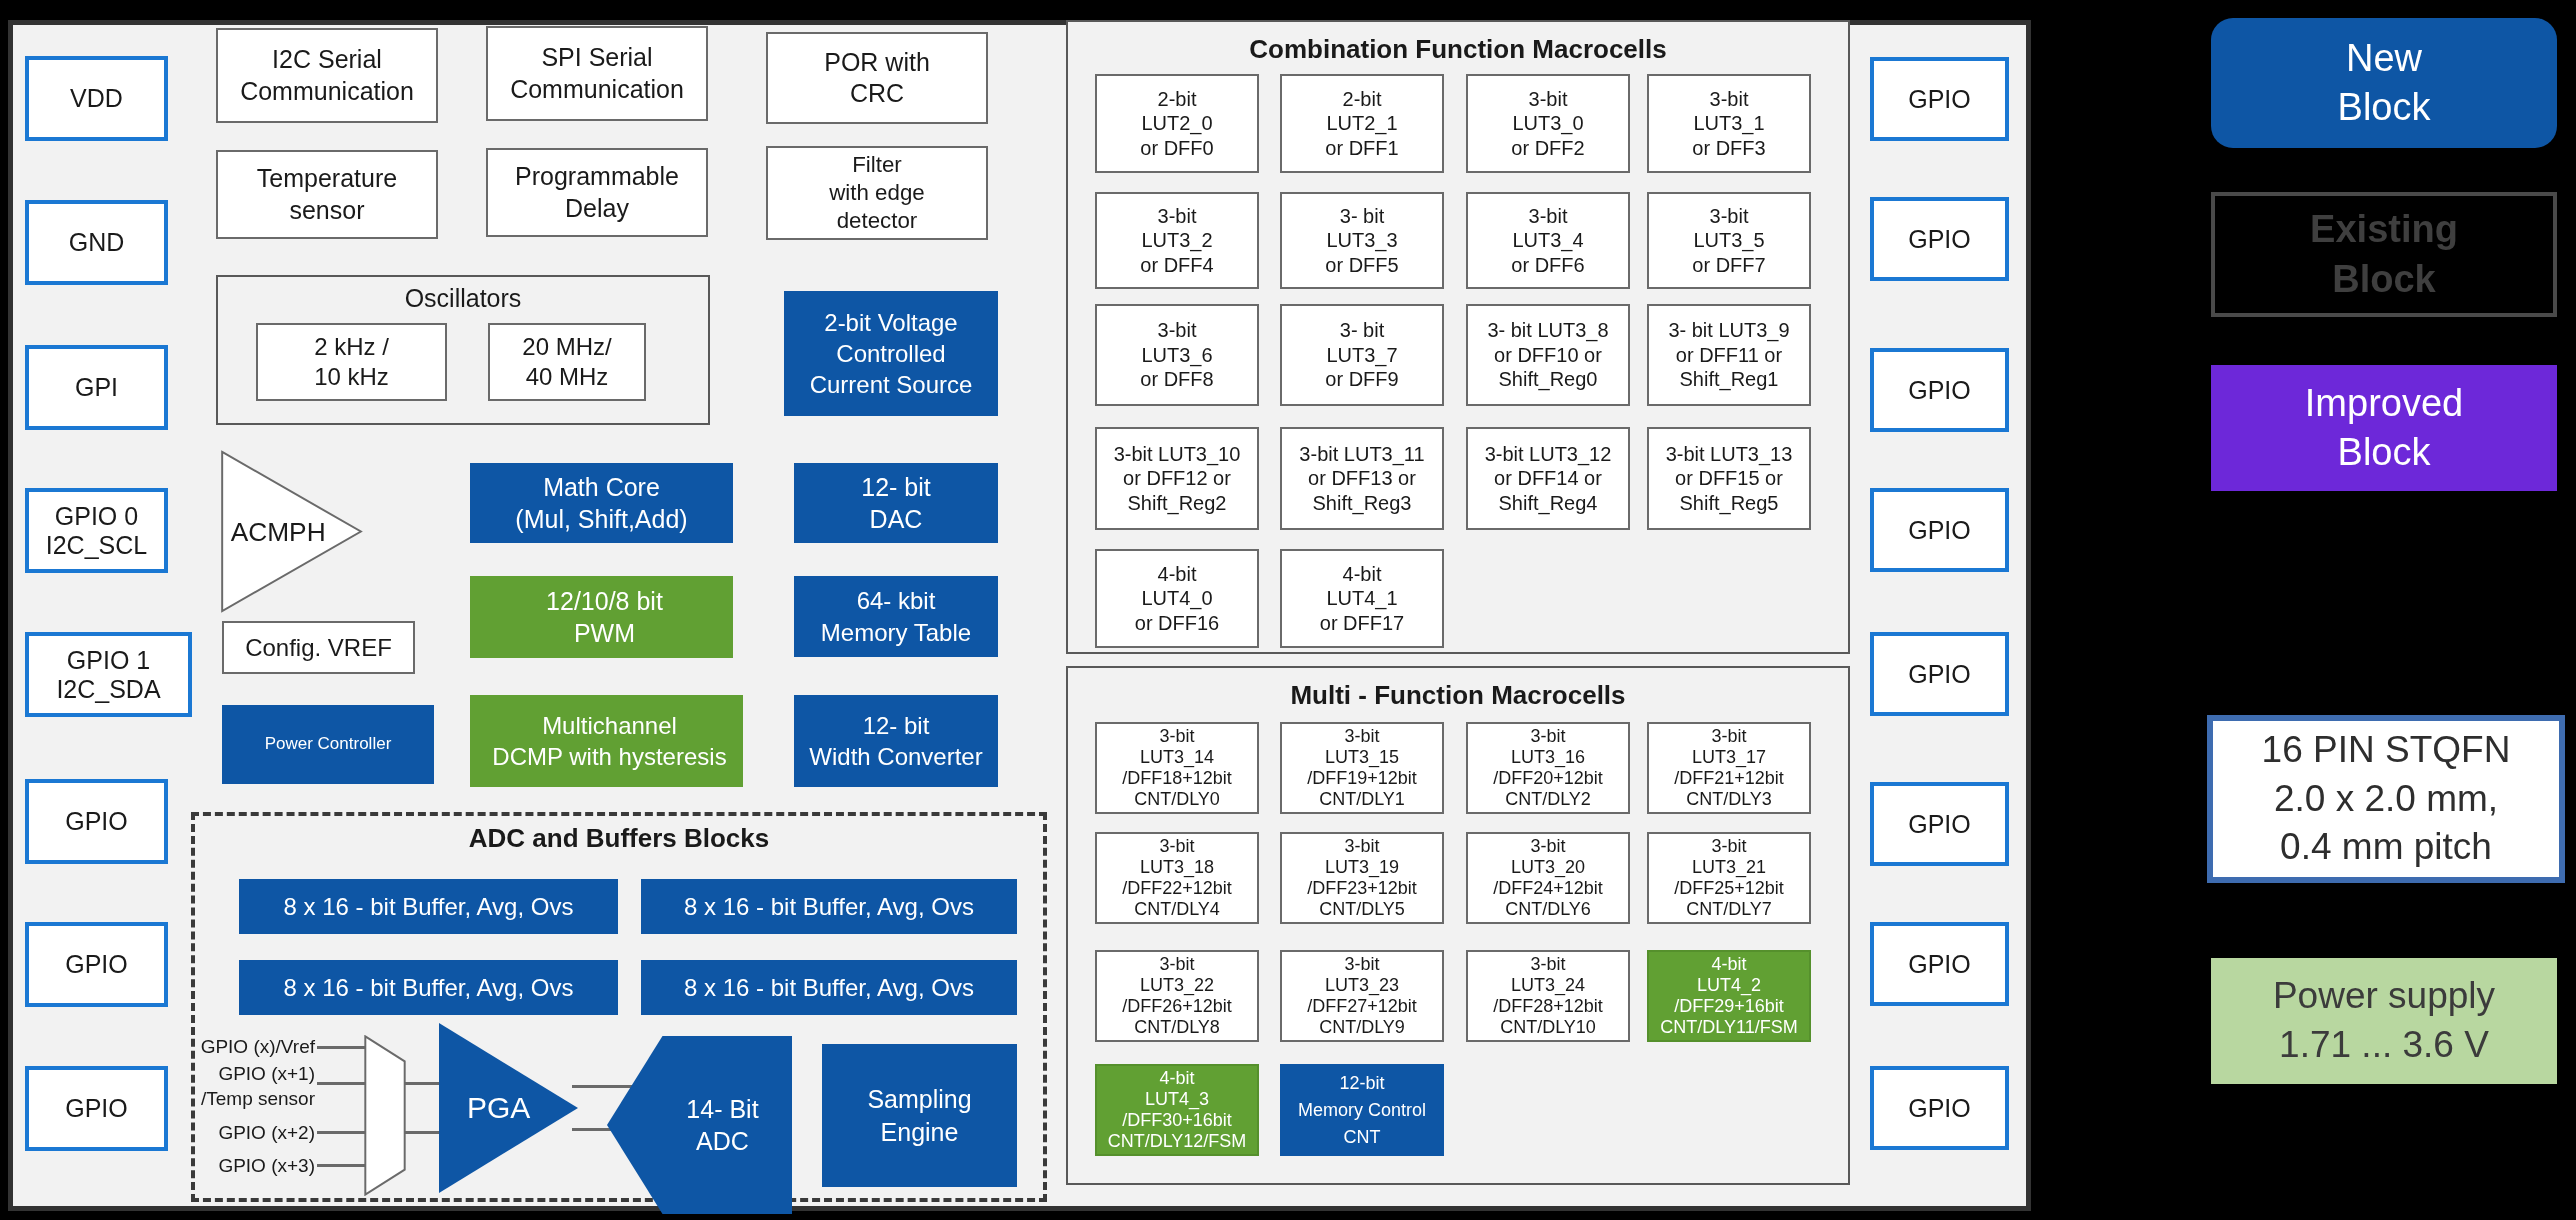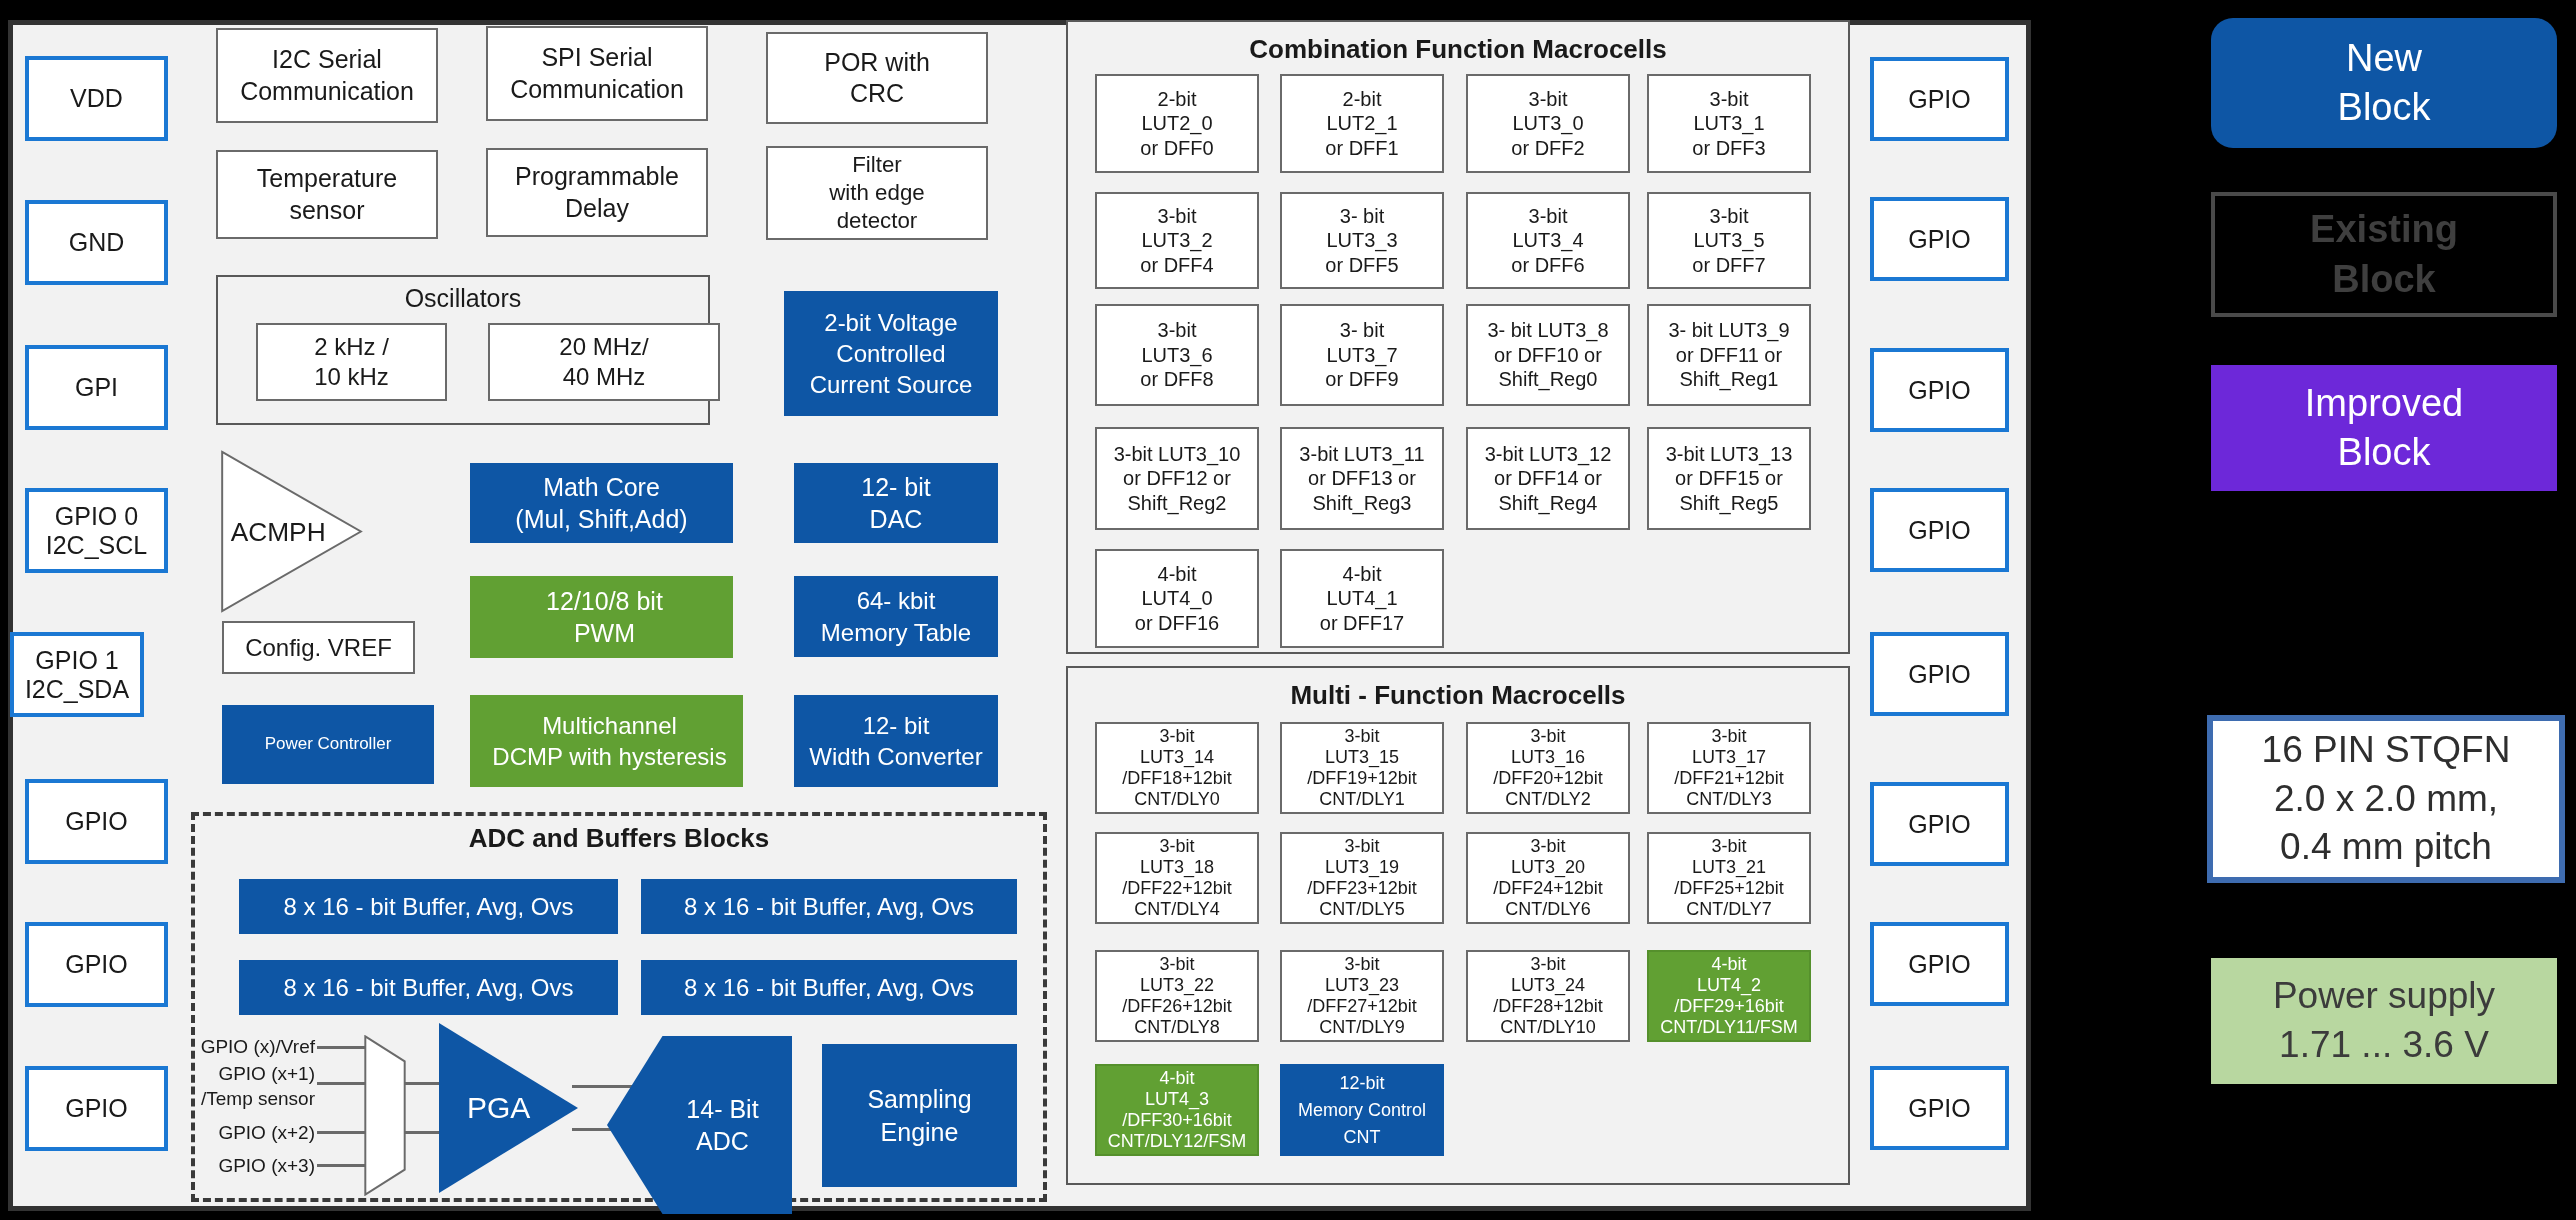--- a/index.html
+++ b/index.html
@@ -49,21 +49,21 @@
 
 <div id="stage">
 
   <div class="abs main-panel"></div>
 
   <div class="abs lbl pin" style="left:25px;top:56px;width:143px;height:85px;">VDD</div>
   <div class="abs lbl pin" style="left:25px;top:200px;width:143px;height:85px;">GND</div>
   <div class="abs lbl pin" style="left:25px;top:345px;width:143px;height:85px;">GPI</div>
   <div class="abs lbl pin" style="left:25px;top:488px;width:143px;height:85px;">GPIO 0
 I2C_SCL</div>
-  <div class="abs lbl pin" style="left:10px;top:632px;width:134px;height:85px;">GPIO 1
+  <div class="abs lbl pin" style="left:25px;top:632px;width:167px;height:85px;">GPIO 1
 I2C_SDA</div>
   <div class="abs lbl pin" style="left:25px;top:779px;width:143px;height:85px;">GPIO</div>
   <div class="abs lbl pin" style="left:25px;top:922px;width:143px;height:85px;">GPIO</div>
   <div class="abs lbl pin" style="left:25px;top:1066px;width:143px;height:85px;">GPIO</div>
 
   <div class="abs lbl pin" style="left:1870px;top:57px;width:139px;height:84px;">GPIO</div>
   <div class="abs lbl pin" style="left:1870px;top:197px;width:139px;height:84px;">GPIO</div>
   <div class="abs lbl pin" style="left:1870px;top:348px;width:139px;height:84px;">GPIO</div>
   <div class="abs lbl pin" style="left:1870px;top:488px;width:139px;height:84px;">GPIO</div>
   <div class="abs lbl pin" style="left:1870px;top:632px;width:139px;height:84px;">GPIO</div>
@@ -82,21 +82,21 @@
   <div class="abs lbl wbox" style="left:766px;top:32px;width:222px;height:92px;">POR with
 CRC</div>
   <div class="abs lbl wbox" style="left:766px;top:146px;width:222px;height:94px;font-size:22.3px;">Filter
 with edge
 detector</div>
 
   <div class="abs group-panel" style="left:216px;top:275px;width:494px;height:150px;"></div>
   <div class="abs group-title" style="left:216px;top:284px;width:494px;font-weight:normal;font-size:25px;">Oscillators</div>
   <div class="abs lbl wbox" style="left:256px;top:323px;width:191px;height:78px;font-size:24px;">2 kHz /
 10 kHz</div>
-  <div class="abs lbl wbox" style="left:488px;top:323px;width:232px;height:78px;font-size:24px;">20 MHz/
+  <div class="abs lbl wbox" style="left:488px;top:323px;width:158px;height:78px;font-size:24px;">20 MHz/
 40 MHz</div>
 
   <svg class="abs" style="left:220px;top:450px;" width="145" height="163" viewBox="0 0 220 248">
     <polygon points="3,3 214,124 3,245" fill="#FFFFFF" stroke="#6A6A6A" stroke-width="3"></polygon>
     <text x="16" y="138" font-size="40" fill="#1A1A1A">ACMPH</text>
   </svg>
 
   <div class="abs lbl wbox" style="left:222px;top:621px;width:193px;height:53px;font-size:24px;">Config. VREF</div>
   <div class="abs lbl bluebox" style="left:222px;top:705px;width:212px;height:79px;font-size:17px;">Power Controller</div>
 

